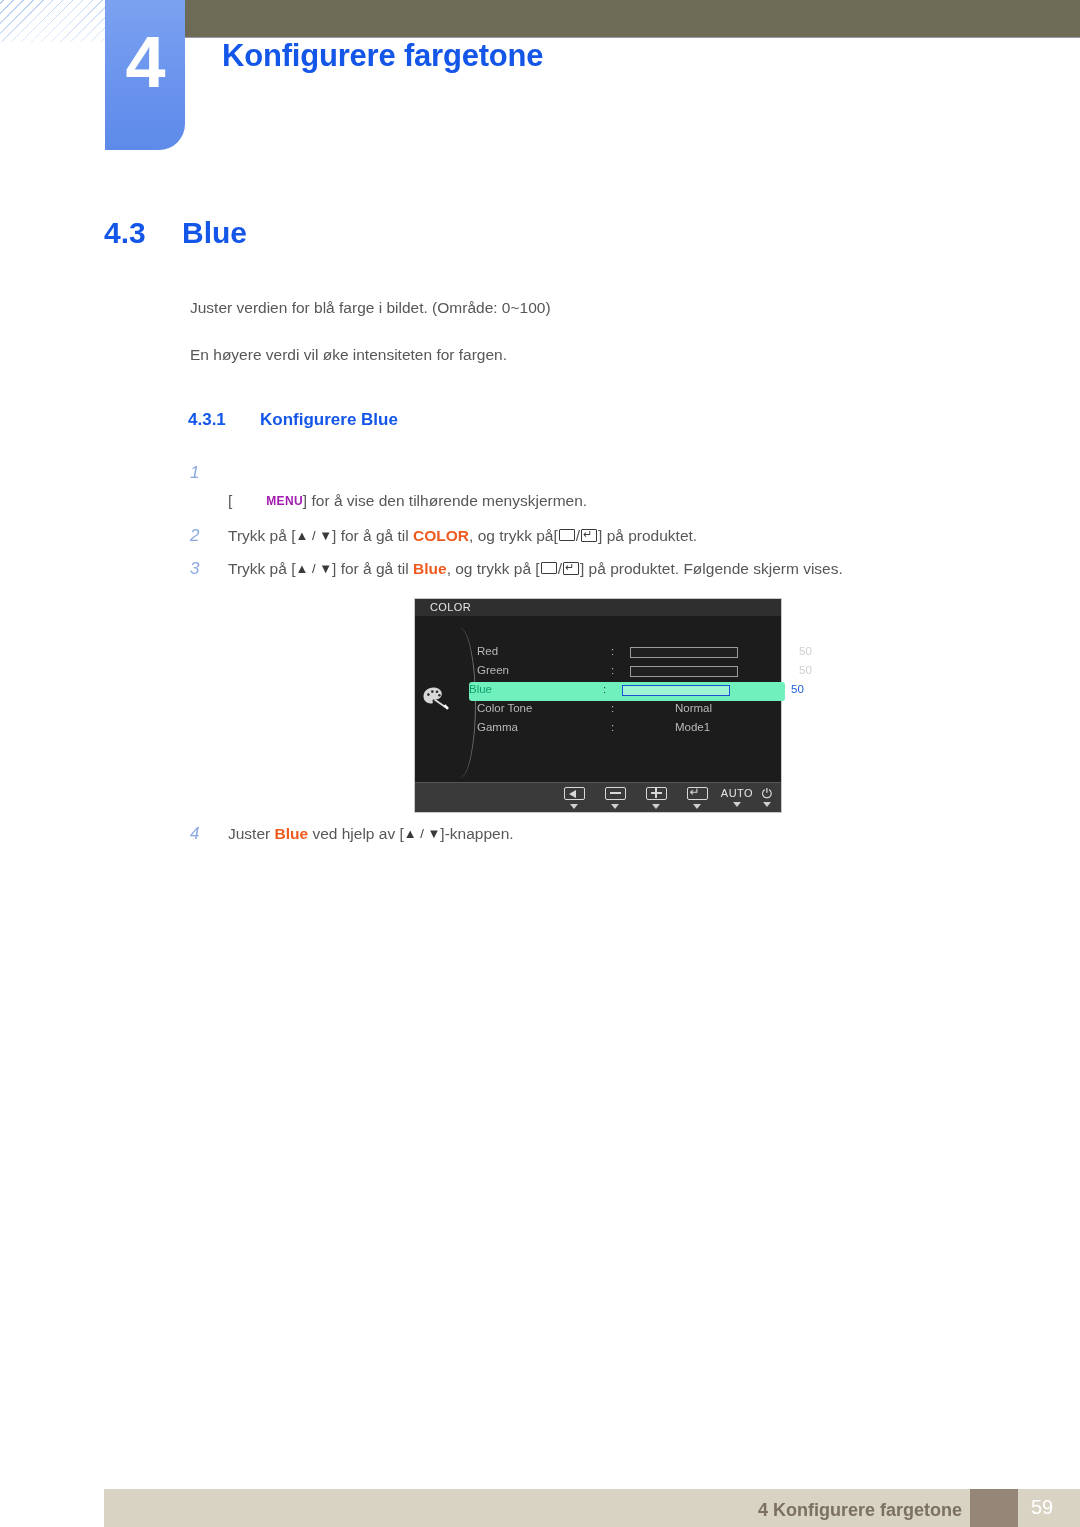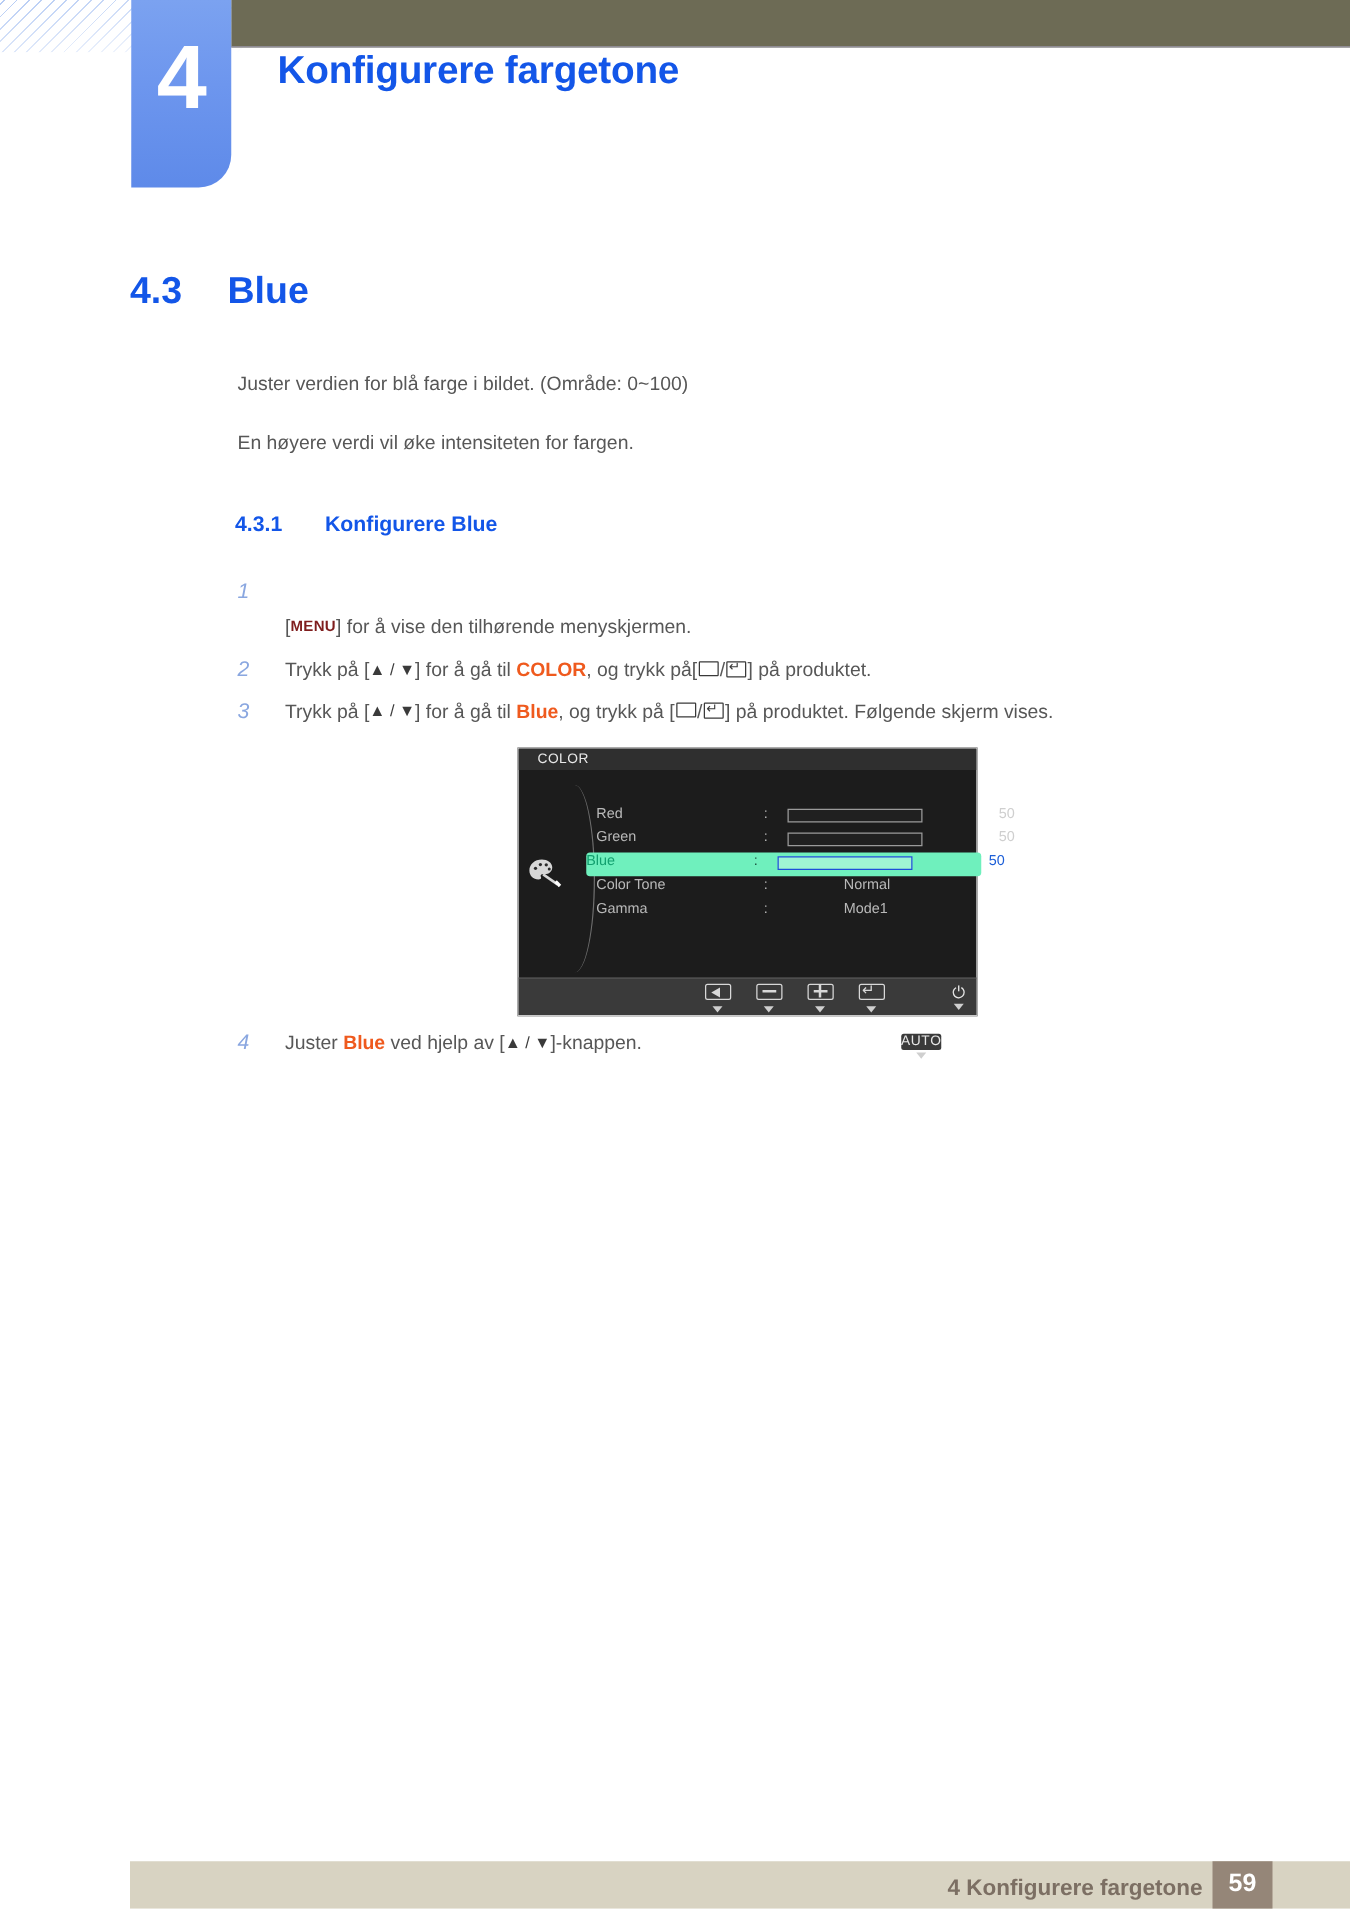--- a/index.html
+++ b/index.html
@@ -123,23 +123,24 @@
   .step3 { top: 555px; }
   .step4 { top: 820px; }
 
   .kw-red   { color: #ef5a1e; font-weight: bold; }
   .kw-blue  { color: #ef5a1e; font-weight: bold; }
 
   .key-menu {
     display: inline-block;
     font-size: 12px;
     font-weight: bold;
-    color: #7f1d1d;
+    color: #a21caf;
     letter-spacing: 0.3px;
     vertical-align: 1px;
+    margin-left: 34px;
   }
   .arrow {
     display: inline-block;
     font-size: 13px;
     color: #3a3a3a;
     vertical-align: 1px;
   }
   .glyph-box {
     display: inline-block;
     width: 14px; height: 10px;
@@ -358,22 +359,23 @@
     left: 970px; top: 1489px;
     width: 48px; height: 38px;
     background: #958678;
   }
   .page-box .pn {
     position: absolute;
     left: 0; top: 7px;
     width: 48px;
     text-align: center;
     font-size: 20px;
-    font-weight: bold;
+    font-weight: normal;
     color: #ffffff;
+    padding-left: 48px;
   }
 </style>
 </head>
 <body>
 
 <div class="hatch"></div>
 <div class="olive-bar"></div>
 <div class="chapter-badge">
   <div class="num">4</div>
 </div>
@@ -475,21 +477,21 @@
       <span class="caret"></span>
     </div>
     <div class="osd-btn" style="left:226px;">
       <span class="ico"><span class="plus-h"></span><span class="plus-v"></span></span>
       <span class="caret"></span>
     </div>
     <div class="osd-btn" style="left:267px;">
       <span class="ico"><span class="ret">↵</span></span>
       <span class="caret"></span>
     </div>
-    <div class="osd-btn" style="left:300px;width:44px;margin-top:40px;">
+    <div class="osd-btn" style="left:300px;width:44px;">
       <span class="ico auto">AUTO</span>
       <span class="caret"></span>
     </div>
     <div class="osd-btn" style="left:337px;">
       <span class="ico power">⏻</span>
       <span class="caret"></span>
     </div>
   </div>
 </div>
 

